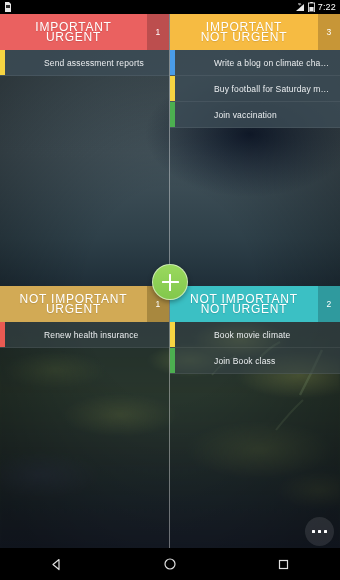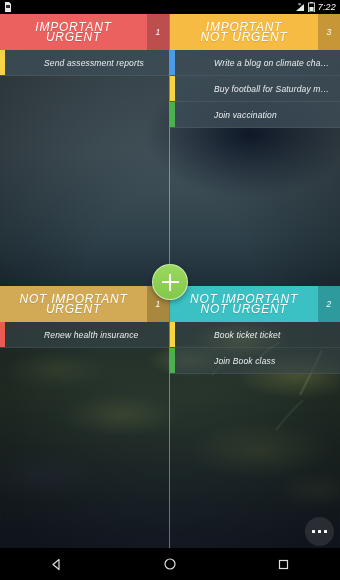--- a/index.html
+++ b/index.html
@@ -2,21 +2,21 @@
 <html><head>
 <meta charset="utf-8">
 <style>
   * { margin:0; padding:0; box-sizing:border-box; }
   html, body {
     width:340px; height:580px;
     font-family:"Liberation Sans", sans-serif;
     background:#000; overflow:hidden;
   }
   #app {
-    position:relative; width:340px; height:580px; overflow:hidden;font-style:italic;
+    position:relative; width:340px; height:580px; overflow:hidden;
   }
 
   
   .wallpaper {
     position:absolute; left:0; top:14px; width:340px; height:534px;
     background:
       radial-gradient(ellipse 150px 90px at 250px 120px, rgba(8,18,38,0.85), rgba(8,18,38,0) 70%),
       radial-gradient(ellipse 200px 120px at 60px 60px, rgba(70,88,96,0.55), rgba(70,88,96,0) 72%),
       linear-gradient(180deg,#4d5c63 0%,#44545c 26%,#2e4049 42%,#1d2c36 52%,#22302c 60%,#2b3a2c 70%,#26342c 82%,#1b2430 100%);
   }
@@ -252,21 +252,21 @@
     <div class="q-header">
       <div class="q-header-main">
         <span class="q-title-l1">NOT IMPORTANT</span>
         <span class="q-title-l2">NOT URGENT</span>
       </div>
       <div class="q-count">2</div>
     </div>
     <div class="task-list">
       <div class="task">
         <span class="task-accent" style="background:#f6d442"></span>
-        <span class="task-label">Book ticket ticket</span>
+        <span class="task-label">Book movie climate</span>
       </div>
       <div class="task">
         <span class="task-accent" style="background:#4caf50"></span>
         <span class="task-label">Join Book class</span>
       </div>
     </div>
   </div>
 
   <div class="fab">
     <span class="fab-plus"></span>

